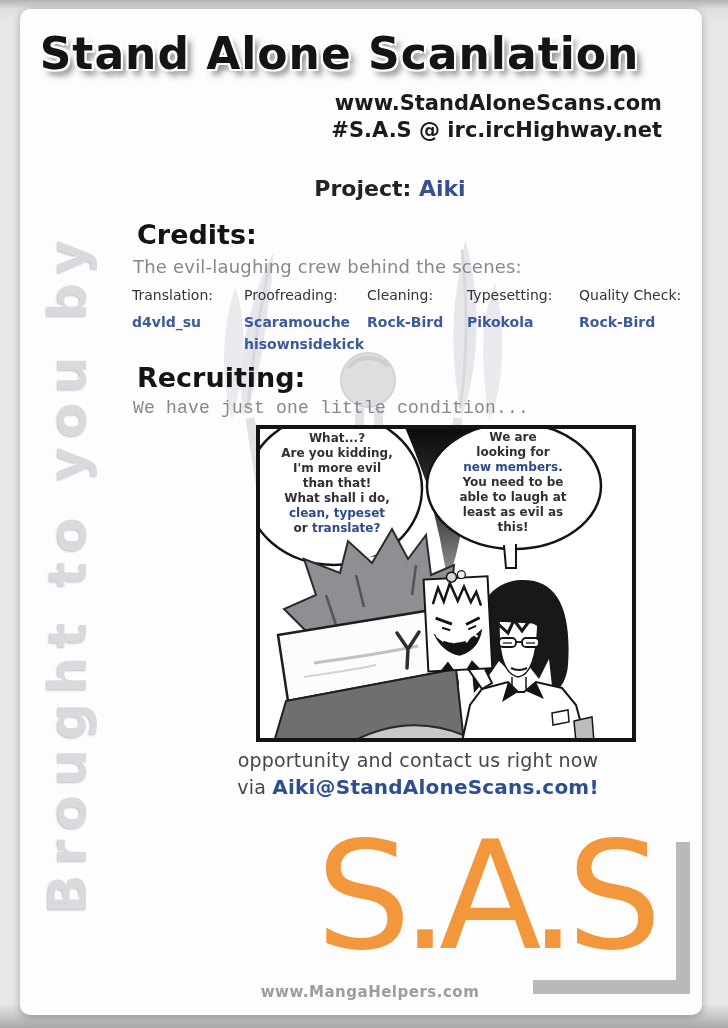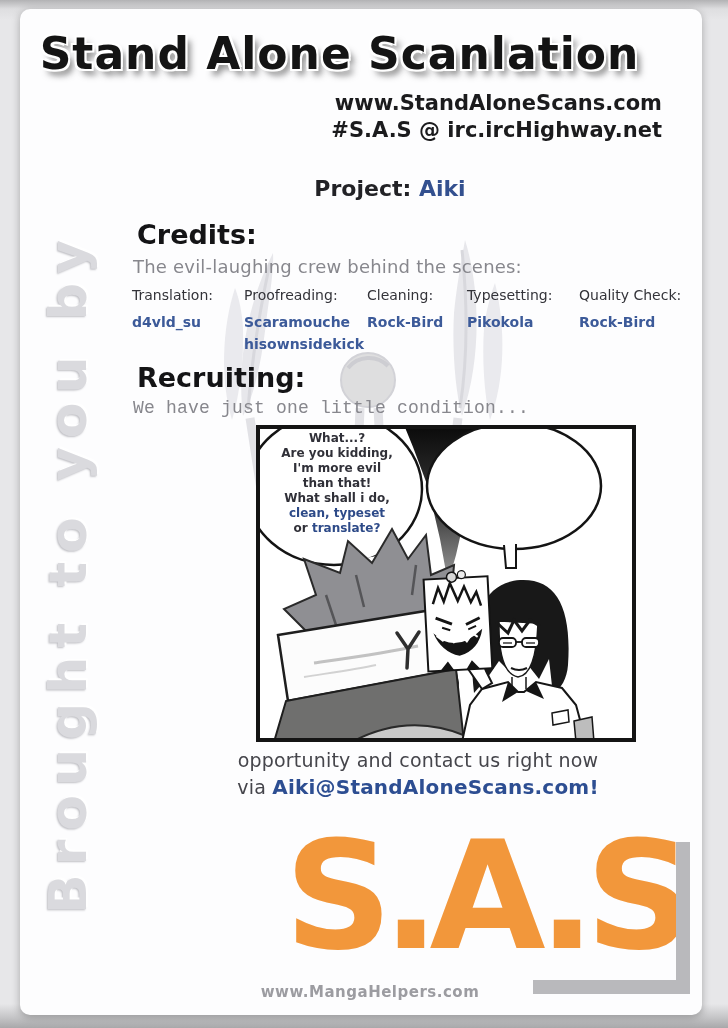--- a/index.html
+++ b/index.html
@@ -33,21 +33,21 @@
   .panel svg{position:absolute;left:0;top:0;}
   .bubble-text{position:absolute;text-align:center;font-size:12px;line-height:15px;font-weight:bold;color:#303038;}
   .bt-left{left:8px;top:6px;width:146px;}
   .bt-right{left:186px;top:5px;width:142px;}
   .hl{color:#2d4a88;}
 
   .outro{position:absolute;left:108px;top:747px;width:620px;text-align:center;font-size:19px;line-height:27px;color:#45454b;letter-spacing:.2px;}
   .outro .email{color:#2d4e92;font-weight:bold;font-size:20px;}
 
   .sas-logo{position:absolute;left:268px;top:816px;width:432px;text-align:center;
-    font-size:150px;line-height:160px;font-weight:bold;letter-spacing:-10px;color:#f2973b;}
+    font-size:150px;line-height:160px;font-weight:normal;letter-spacing:-10px;color:#f2973b;}
   .bracket-v{position:absolute;left:676px;top:842px;width:14px;height:152px;background:#b9b9bc;}
   .bracket-h{position:absolute;left:533px;top:980px;width:157px;height:14px;background:#b9b9bc;}
   .mangahelpers{position:absolute;left:240px;top:983px;width:260px;text-align:center;font-size:15px;font-weight:bold;color:#9c9ca1;letter-spacing:.5px;}
 </style>
 </head>
 <body>
 
 <div class="screen">
   <div class="paper"></div>
 
@@ -168,20 +168,29 @@
     <div class="bubble-text bt-left">
       <div>What...?</div>
       <div>Are you kidding,</div>
       <div>I'm more evil</div>
       <div>than that!</div>
       <div>What shall i do,</div>
       <div class="hl">clean, typeset</div>
       <div><span>or </span><span class="hl">translate?</span></div>
     </div>
 
+    <div class="bubble-text bt-right">
+      <div>We are</div>
+      <div>looking for</div>
+      <div><span class="hl">new members</span><span>.</span></div>
+      <div>You need to be</div>
+      <div>able to laugh at</div>
+      <div>least as evil as</div>
+      <div>this!</div>
+    </div>
   </div>
 
   <div class="outro">
     <div>opportunity and contact us right now</div>
     <div><span>via </span><span class="email">Aiki@StandAloneScans.com!</span></div>
   </div>
 
   <div class="sas-logo">S.A.S</div>
   <div class="bracket-v"></div>
   <div class="bracket-h"></div>

